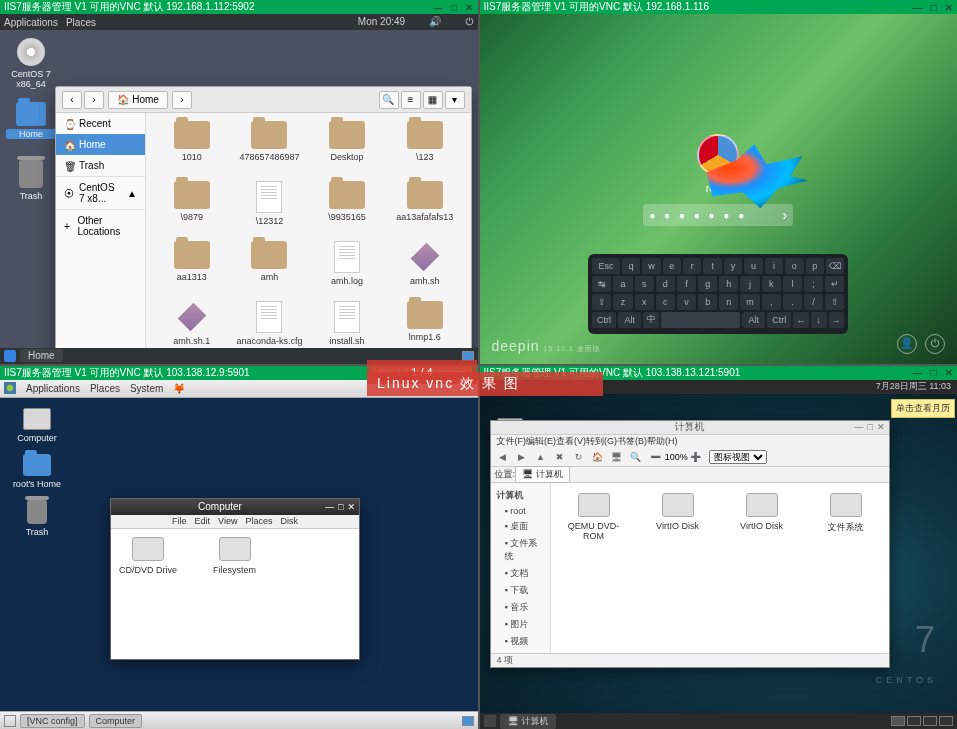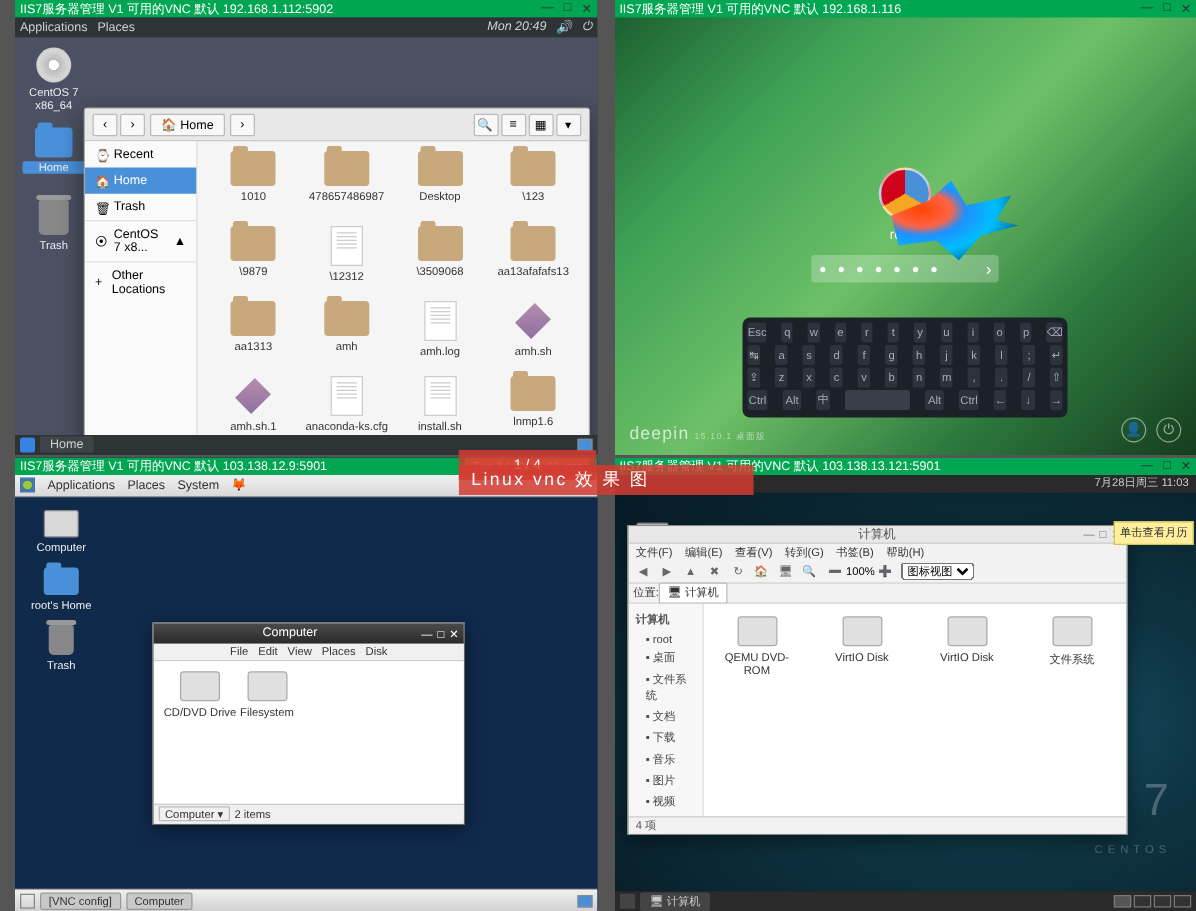--- a/index.html
+++ b/index.html
@@ -1,27 +1,27 @@
 <!DOCTYPE html>
 <html><head>
 <meta charset="utf-8">
 <style>
 * { margin: 0; padding: 0; box-sizing: border-box; font-family: Arial, sans-serif; }
 body { width: 957px; height: 729px; background: #555; display: grid; grid-template-columns: 1fr 1fr; grid-template-rows: 1fr 1fr; gap: 2px; position: relative; }
-.vnc-panel { background: #333; display: flex; flex-direction: column; overflow: hidden; position: relative; margin-left: 12px; }
+.vnc-panel { background: #333; display: flex; flex-direction: column; overflow: hidden; position: relative; }
 .titlebar { background: #00a651; color: #fff; font-size: 10px; height: 14px; display: flex; align-items: center; padding: 0 4px; }
 .titlebar .title-text { flex: 1; }
 .titlebar .win-btns { display: flex; gap: 8px; color: #333; }
 .titlebar .win-btns span { cursor: pointer; }
 
 
 .pnl1 { background: #404552; }
 .gnome-top { background: #2e3436; color: #cfcfcf; font-size: 10px; height: 16px; display: flex; align-items: center; padding: 0 4px; }
 .gnome-top .left { display: flex; gap: 8px; }
-.gnome-top .right { margin-left: auto; display: flex; gap: 8px; font-style: italic; }
+.gnome-top .right { margin-left: auto; display: flex; gap: 24px; }
 .gnome-desktop { flex: 1; position: relative; background: #4b5162; }
 .desk-icon { position: absolute; text-align: center; color: #eee; font-size: 9px; width: 50px; }
 .disk-shape { width: 28px; height: 28px; border-radius: 50%; background: radial-gradient(circle, #fff 20%, #bbb 21%, #d8d8d8 60%, #aaa 100%); margin: 0 auto 3px; }
 .folder-shape { width: 30px; height: 24px; background: #c8a97e; border-radius: 3px; margin: 0 auto 3px; position: relative; }
 .folder-shape:before { content: ""; position: absolute; top: -4px; left: 2px; width: 12px; height: 6px; background: #c8a97e; border-radius: 2px 2px 0 0; }
 .home-folder { background: #4a90d9 !important; }
 .home-folder:before { background: #4a90d9 !important; }
 .trash-shape { width: 24px; height: 28px; background: #888; border-radius: 2px 2px 4px 4px; margin: 0 auto 3px; position: relative; }
 .trash-shape:before { content: ""; position: absolute; top: -4px; left: -2px; right: -2px; height: 4px; background: #999; border-radius: 2px; }
 
@@ -52,21 +52,21 @@
 .bird { position: absolute; left: 45%; top: 35%; width: 120px; height: 80px; }
 .bird-shape { width: 100%; height: 100%; background: radial-gradient(ellipse at 30% 40%, #ff4500 0%, #ff6347 20%, #1e90ff 30%, #00bfff 50%, #006994 70%); clip-path: polygon(10% 45%, 35% 30%, 50% 10%, 60% 35%, 90% 25%, 80% 50%, 95% 55%, 70% 65%, 55% 90%, 40% 70%, 15% 75%); filter: blur(1px); }
 .avatar-box { margin-top: 120px; text-align: center; }
 .avatar { width: 42px; height: 42px; border-radius: 50%; background: conic-gradient(#4a90d9 0deg 120deg, #f5a623 120deg 240deg, #d0021b 240deg 360deg); margin: 0 auto 6px; border: 2px solid rgba(255,255,255,.6); }
 .avatar-box .uname { color: #fff; font-size: 11px; }
 .pwd-box { margin-top: 10px; width: 150px; height: 22px; background: rgba(255,255,255,.25); border-radius: 3px; display: flex; align-items: center; padding: 0 6px; }
 .pwd-box .dots { color: #fff; font-size: 10px; letter-spacing: 3px; flex: 1; }
 .pwd-box .arrow { color: #fff; font-size: 14px; }
 
 .osk { position: absolute; bottom: 30px; left: 50%; transform: translateX(-50%); width: 260px; background: #1c2128; border-radius: 6px; padding: 4px; }
-.osk-row { display: flex; gap: 12px; margin-bottom: 2px; }
+.osk-row { display: flex; gap: 2px; margin-bottom: 2px; }
 .osk-key { flex: 1; height: 16px; background: #2d333b; color: #aab; font-size: 9px; display: flex; align-items: center; justify-content: center; border-radius: 2px; }
 .osk-key.wide { flex: 1.5; }
 .osk-key.space { flex: 5; background: #383f48; }
 
 .deepin-logo { position: absolute; bottom: 10px; left: 12px; color: rgba(255,255,255,.7); font-size: 14px; font-weight: 300; letter-spacing: 1px; }
 .deepin-ver { font-size: 7px; margin-left: 4px; opacity: .7; }
 .power-btns { position: absolute; bottom: 10px; right: 12px; display: flex; gap: 8px; }
 .pbtn { width: 20px; height: 20px; border: 1.5px solid rgba(255,255,255,.5); border-radius: 50%; color: rgba(255,255,255,.6); font-size: 11px; display: flex; align-items: center; justify-content: center; }
 
 
@@ -74,61 +74,61 @@
 .mate-top { background: linear-gradient(#f0f0f0, #d8d8d8); height: 18px; font-size: 10px; display: flex; align-items: center; padding: 0 4px; gap: 10px; color: #333; border-bottom: 1px solid #aaa; }
 .mate-desktop { flex: 1; position: relative; background: #102a4c; }
 .mate-desk-icon { position: absolute; text-align: center; color: #eee; font-size: 9px; width: 50px; }
 .comp-shape { width: 28px; height: 22px; background: #d8d8d8; border: 1px solid #888; border-radius: 2px; margin: 0 auto 3px; }
 
 .comp-window { position: absolute; left: 110px; top: 100px; width: 250px; height: 162px; background: #efefef; border: 1px solid #666; box-shadow: 0 4px 15px rgba(0,0,0,.5); display: flex; flex-direction: column; }
 .comp-title { height: 16px; background: linear-gradient(#4a4a4a, #2a2a2a); color: #fff; font-size: 10px; text-align: center; display: flex; align-items: center; padding: 0 4px; }
 .comp-title .t { flex: 1; }
 .comp-title .btns { font-size: 9px; display: flex; gap: 4px; }
 .comp-menu { height: 14px; background: #f0f0f0; font-size: 9px; display: flex; gap: 8px; padding: 0 6px; align-items: center; color: #333; border-bottom: 1px solid #ccc; justify-content: center; }
-.comp-body { flex: 1; background: #fff; padding: 8px; display: flex; gap: 3px; }
+.comp-body { flex: 1; background: #fff; padding: 8px; display: flex; gap: 36px; }
 .comp-item { text-align: center; font-size: 9px; color: #333; }
 .drive-shape { width: 32px; height: 24px; background: #e0e0e0; border: 1px solid #aaa; border-radius: 3px; margin: 0 auto 4px; }
 .comp-status { height: 16px; background: #f0f0f0; border-top: 1px solid #ccc; font-size: 9px; display: flex; align-items: center; padding: 0 4px; gap: 4px; color: #333; }
 
 .mate-bottom { position: absolute; bottom: 0; left: 0; right: 0; height: 18px; background: linear-gradient(#f0f0f0, #d0d0d0); font-size: 9px; display: flex; align-items: center; padding: 0 4px; gap: 4px; color: #333; border-top: 1px solid #aaa; }
 .mate-bottom .task { background: #c8c8c8; border: 1px solid #999; padding: 1px 6px; border-radius: 2px; }
 
 
 .pnl4 { }
 .c7top { background: #2a2a2a; height: 14px; font-size: 9px; color: #ccc; display: flex; align-items: center; padding: 0 6px; }
 .c7top .right { margin-left: auto; display: flex; gap: 6px; }
 .c7desktop { flex: 1; position: relative; background: radial-gradient(ellipse at 65% 55%, #1a5a6e 0%, #0e3544 40%, #071a24 100%); }
 .c7desk-icon { position: absolute; text-align: center; color: #eee; font-size: 9px; width: 44px; }
 .c7-logo { position: absolute; right: 20px; bottom: 40px; color: rgba(255,255,255,.25); font-size: 24px; font-weight: 100; letter-spacing: 2px; }
 .c7-logo .seven { font-size: 36px; display: block; text-align: right; }
 
 .caja-window { position: absolute; left: 10px; top: 26px; width: 400px; height: 248px; background: #f2f2f2; border: 1px solid #888; box-shadow: 0 4px 15px rgba(0,0,0,.5); display: flex; flex-direction: column; }
 .caja-title { height: 14px; background: #e8e8e8; font-size: 10px; text-align: center; color: #555; border-bottom: 1px solid #ccc; display: flex; align-items: center; justify-content: center; position: relative; }
 .caja-title .btns { position: absolute; right: 4px; display: flex; gap: 4px; font-size: 9px; color: #777; }
-.caja-menu { height: 14px; background: #f2f2f2; font-size: 9px; display: flex; gap: 10px; padding: 0 6px; align-items: flex-end; color: #333; }
+.caja-menu { height: 14px; background: #f2f2f2; font-size: 9px; display: flex; padding: 0 6px; align-items: center; color: #333; }
 .caja-tool { height: 18px; background: #f2f2f2; border-bottom: 1px solid #ccc; display: flex; align-items: center; padding: 0 4px; gap: 3px; font-size: 9px; }
 .caja-tool .tbtn { width: 16px; height: 14px; border: 1px solid transparent; display: flex; align-items: center; justify-content: center; color: #666; }
 .caja-loc { height: 16px; background: #f2f2f2; border-bottom: 1px solid #ccc; display: flex; align-items: center; padding: 0 4px; gap: 0; font-size: 9px; color: #333; }
 .caja-loc .pathbtn { border: 1px solid #bbb; background: #fff; padding: 1px 6px; border-radius: 2px; }
 .caja-body { flex: 1; display: flex; overflow: hidden; background: #fff; }
 .caja-side { width: 78px; background: #f7f7f7; border-right: 1px solid #ddd; font-size: 9px; padding: 4px 0; }
 .caja-side .hdr { font-weight: bold; padding: 2px 6px; color: #555; }
 .caja-side .it { padding: 2px 6px 2px 14px; color: #444; }
 .caja-grid { flex: 1; padding: 10px; display: flex; gap: 18px; align-items: flex-start; }
 .caja-item { text-align: center; font-size: 9px; color: #333; width: 66px; }
 .caja-status { height: 14px; background: #f2f2f2; border-top: 1px solid #ccc; font-size: 9px; display: flex; align-items: center; padding: 0 6px; color: #555; }
 
 .c7bottom { position: absolute; bottom: 0; left: 0; right: 0; height: 16px; background: #2a2a2a; font-size: 9px; display: flex; align-items: center; padding: 0 4px; gap: 4px; color: #ccc; }
 .c7bottom .task { background: #444; padding: 1px 8px; border-radius: 2px; }
 
 
 .red-label { position: absolute; height: 24px; background: rgba(210, 60, 50, .85); color: #fff; font-size: 14px; display: flex; align-items: center; padding: 0 10px; z-index: 50; }
 .red-top-bar { left: 367px; top: 360px; width: 110px; font-size: 11px; justify-content: center; }
 .red-main { left: 367px; top: 372px; width: 236px; letter-spacing: 2px; }
-.c7-yellow { position: absolute; right: 2px; top: 23px; background: #ffef9c; color: #333; font-size: 9px; padding: 2px 4px; border: 1px solid #d4c35a; z-index: 5; }
+.c7-yellow { position: absolute; right: 2px; top: 5px; background: #ffef9c; color: #333; font-size: 9px; padding: 2px 4px; border: 1px solid #d4c35a; z-index: 5; }
 .topright-red { position: absolute; right: 6px; top: 0; height: 14px; background: #c84; color: #fff; font-size: 9px; padding: 0 6px; display: flex; align-items: center; }
 </style>
 </head>
 <body>
 
 <div class="vnc-panel pnl1">
   <div class="titlebar">
     <span class="title-text">IIS7服务器管理  V1    可用的VNC  默认  192.168.1.112:5902</span>
     <span class="win-btns">
       <span>—</span>
@@ -220,21 +220,21 @@
             <div class="file-item">
               <div class="folder-shape"></div>
               <div>\9879</div>
             </div>
             <div class="file-item">
               <div class="doc-shape"></div>
               <div>\12312</div>
             </div>
             <div class="file-item">
               <div class="folder-shape"></div>
-              <div>\3509068</div>
+              <div>\9935165</div>
             </div>
             <div class="file-item">
               <div class="folder-shape"></div>
               <div>aa13afafafs13</div>
             </div>
             <div class="file-item">
               <div class="folder-shape"></div>
               <div>aa1313</div>
             </div>
             <div class="file-item">
@@ -413,24 +413,20 @@
       <div class="comp-body">
         <div class="comp-item">
           <div class="drive-shape"></div>
           <div>CD/DVD Drive</div>
         </div>
         <div class="comp-item">
           <div class="drive-shape"></div>
           <div>Filesystem</div>
         </div>
       </div>
-      <div class="comp-status">
-        <span style="border:1px solid #bbb; padding:0 4px">Computer ▾</span>
-        <span>2 items</span>
-      </div>
     </div>
 
     <div class="mate-bottom">
       <span style="width:12px;height:12px;border:1px solid #888"></span>
       <span class="task">[VNC config]</span>
       <span class="task">Computer</span>
       <span style="margin-left:auto; width:12px; height:10px; background:#4a90d9; border:1px solid #888"></span>
     </div>
   </div>
 </div>

